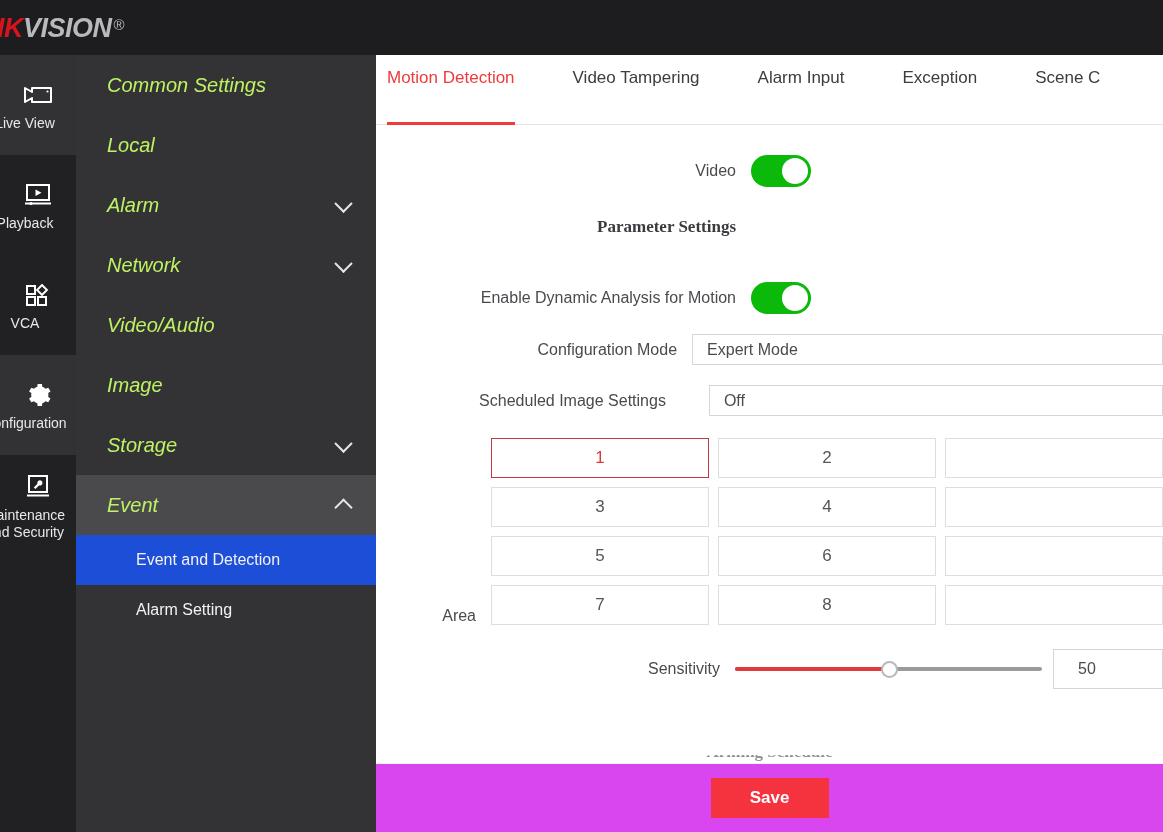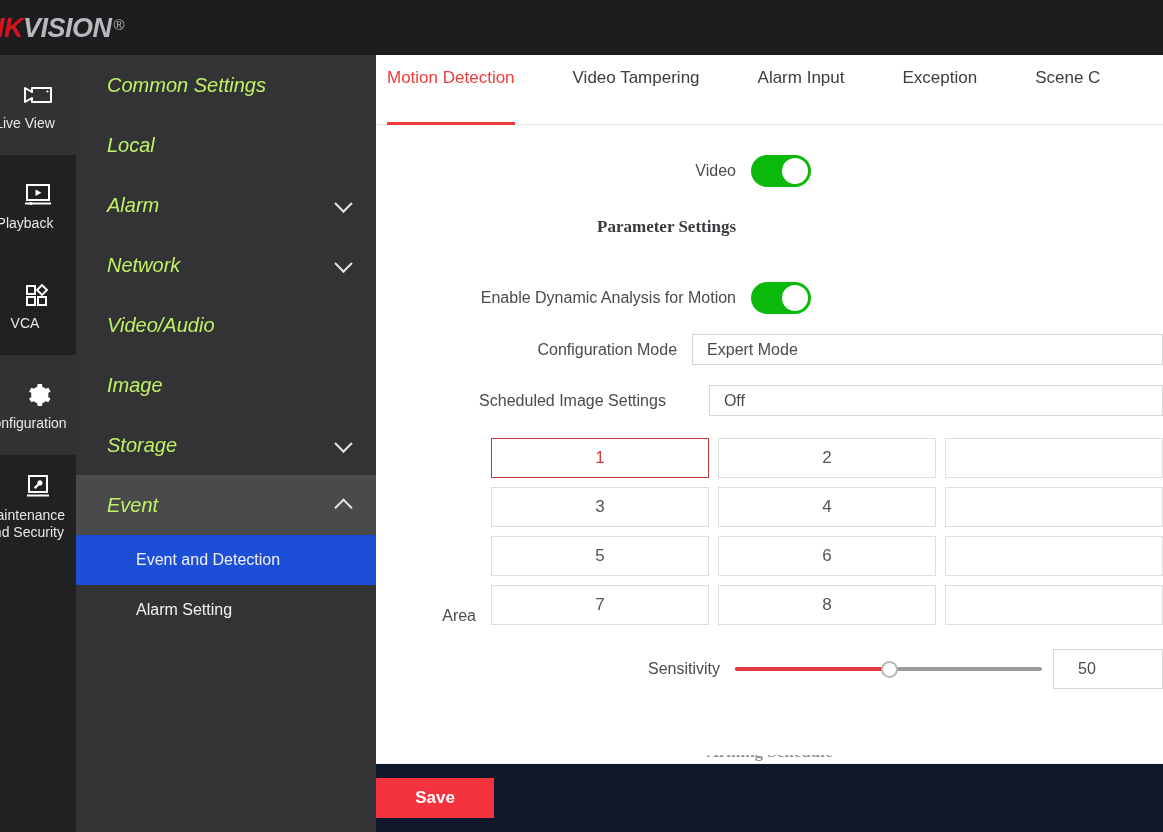--- a/index.html
+++ b/index.html
@@ -160,22 +160,22 @@
     font-family: "Liberation Serif", serif; font-weight: bold;
     font-size: 17px; color: #3a3a3f; text-align: center; width: 787px;
     position: absolute; top: -13px; opacity: .55;
   }
   #scrim {
     position: absolute; left: 0; top: 710px; width: 787px; height: 67px;
     background: #ffffff;
   }
   #footer {
     position: absolute; left: 0; top: 708px; width: 787px; height: 69px;
-    background: #0f172a; border-top: 1px solid #f2f2f2;
-    display: flex; align-items: center; justify-content: flex-start;
+    background: #d946ef; border-top: 1px solid #f2f2f2;
+    display: flex; align-items: center; justify-content: center;
   }
   #save-btn {
     width: 118px; height: 40px; background: #f5333f; color: #fff;
     border: none; font-size: 17px; font-weight: bold; cursor: pointer;
     font-family: "Liberation Sans", sans-serif;
   }
 </style>
 </head>
 <body>
 

